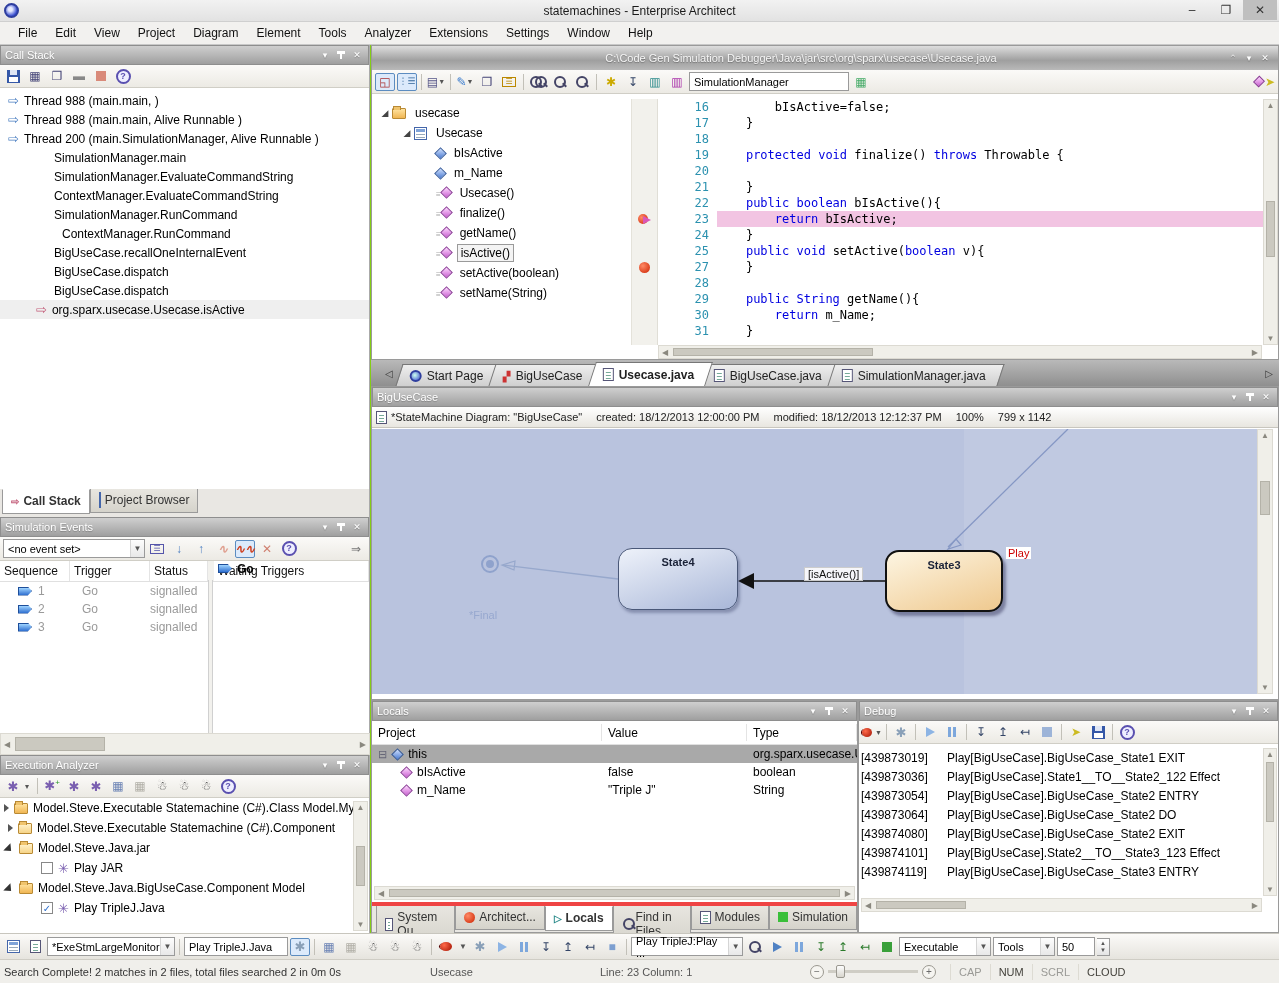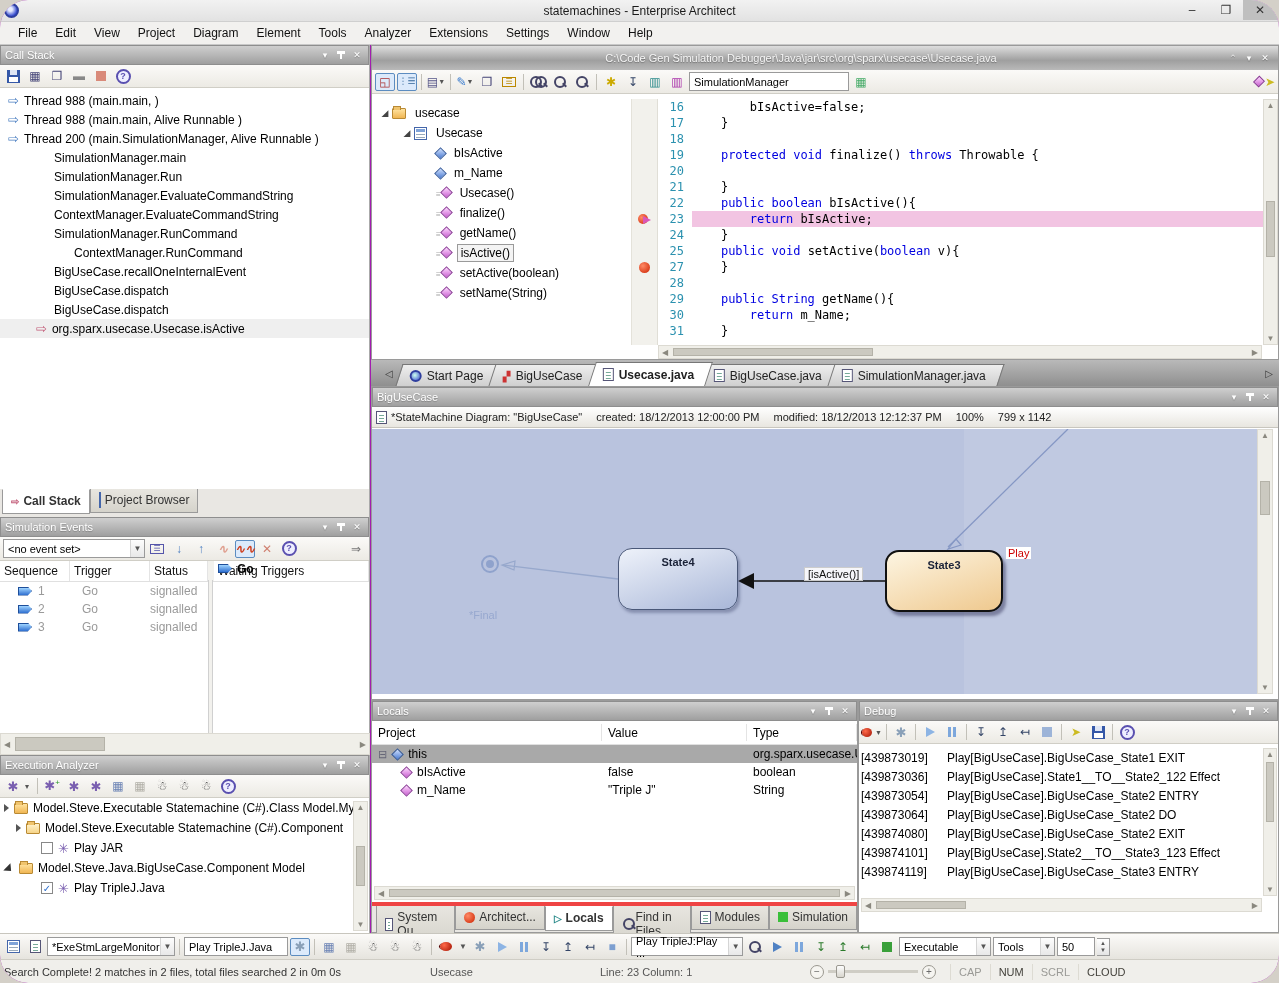--- a/index.html
+++ b/index.html
@@ -1,17 +1,17 @@
 <!DOCTYPE html>
 <html><head>
 <meta charset="utf-8">
 <style>
   * { margin:0; padding:0; box-sizing:border-box; }
   html,body { width:1279px; height:983px; font-family:"Liberation Sans", sans-serif; font-size:12px; color:#000; background:#d4d0c8; overflow:hidden; }
-  #root { position:relative; width:1279px; height:983px; background:#a21caf; overflow:hidden;border-radius:28px; }
+  #root { position:relative; width:1279px; height:983px; background:#84cc16; overflow:hidden; }
 
   
   #titlebar { position:absolute; left:0; top:0; width:100%; height:22px; background:linear-gradient(#f2f2f2,#e2e2e2); border-bottom:1px solid #cfcfcf; display:flex; align-items:center; }
   #title-text { position:absolute; left:0; right:0; text-align:center; font-size:12px; color:#1a1a1a; }
   .winbtns { position:absolute; right:2px; top:0; display:flex; height:22px; }
   .winbtn { width:34px; height:20px; display:flex; align-items:center; justify-content:center; font-size:12px; color:#333; }
   .winbtn.close { background:#bfbfbf; }
   #ea-logo { width:15px; height:15px; margin-left:4px; border-radius:50%; border:2px solid #2e3e9e; background:radial-gradient(circle at 40% 40%, #e8ecff 20%, #3a4fd0 70%); }
   #menubar { position:absolute; left:0; top:22px; width:100%; height:23px; background:#f2f1ef; border-bottom:1px solid #c8c8c8; display:flex; align-items:center; padding-left:10px; gap:2px; }
   .menu-item { padding:3px 8px; color:#111; }
@@ -100,21 +100,21 @@
   .tr-lab { padding:1px 3px; }
   .tr-row.sel .tr-lab { border:1px solid #9a9a9a; background:#f4f4f4; }
   .tr-exp { width:14px; display:flex; justify-content:center; color:#444; font-size:9px; }
   .mline { color:#aaa; font-size:8px; letter-spacing:-1px; margin-right:2px; }
   #ed-gutter { width:26px; background:#f2f1ec; border-right:1px solid #e0ded6; position:relative; }
   .gut-row { height:16px; display:flex; align-items:center; justify-content:center; }
   .bp-arrow { position:relative; width:14px; height:11px; }
   .bp-arrow::before { content:""; position:absolute; left:0; top:0; width:10px; height:10px; border-radius:50%; background:radial-gradient(circle at 35% 35%, #ff8a66, #cc2200); }
   .bp-arrow::after { content:""; position:absolute; left:5px; top:2px; width:0; height:0; border-left:8px solid #d957b8; border-top:4px solid transparent; border-bottom:4px solid transparent; }
   #ed-code { flex:1; position:relative; overflow:hidden; font-family:"DejaVu Sans Mono","Liberation Mono",monospace; font-size:12px; }
-  .code-row { height:16px; display:flex; align-items:center; white-space:pre; }
+  .code-row { height:16px; display:flex; align-items:center; white-space:pre;padding-left:25px; }
   .code-row .num { width:34px; text-align:right; padding-right:8px; color:#2b91af; flex:none; }
   .code-row .txt { flex:1; height:100%; display:flex; align-items:center; }
   .code-row.hl .txt { background:#f2c4e2; }
   .kw { color:#0000e0; }
   #ed-vsb { position:absolute; right:0; top:53px; width:15px; bottom:14px; }
   #ed-hsb { position:absolute; left:286px; right:16px; bottom:0; height:14px; }
 
   
   #ed-tabs { position:absolute; left:371px; top:360px; width:908px; height:26px; background:linear-gradient(#b9b9b9,#8f8f8f); display:flex; align-items:flex-end; padding-left:14px; overflow:hidden; }
   .etab { position:relative; height:22px; display:flex; align-items:center; gap:5px; padding:0 14px 0 10px; background:linear-gradient(#efefef,#cfcfcf); border:1px solid #777; border-bottom:none; transform:skewX(-18deg); margin-right:-6px; font-size:12px; color:#222; }
@@ -238,35 +238,31 @@
         <div class="cs-row" style="padding-left: 8px;">
           <span class="i-arrow">⇨</span>
           <span>Thread 200 (main.SimulationManager, Alive Runnable )</span>
         </div>
         <div class="cs-row" style="padding-left: 36px;">
           <span style="width: 13px;"></span>
           <span>SimulationManager.main</span>
         </div>
         <div class="cs-row" style="padding-left: 36px;">
           <span style="width: 13px;"></span>
-          <span>SimulationManager.Run</span>
-        </div>
-        <div class="cs-row" style="padding-left: 36px;">
-          <span style="width: 13px;"></span>
           <span>SimulationManager.EvaluateCommandString</span>
         </div>
         <div class="cs-row" style="padding-left: 36px;">
           <span style="width: 13px;"></span>
           <span>ContextManager.EvaluateCommandString</span>
         </div>
         <div class="cs-row" style="padding-left: 36px;">
           <span style="width: 13px;"></span>
           <span>SimulationManager.RunCommand</span>
         </div>
-        <div class="cs-row" style="padding-left: 56px;">
+        <div class="cs-row" style="padding-left: 44px;">
           <span style="width: 13px;"></span>
           <span>ContextManager.RunCommand</span>
         </div>
         <div class="cs-row" style="padding-left: 36px;">
           <span style="width: 13px;"></span>
           <span>BigUseCase.recallOneInternalEvent</span>
         </div>
         <div class="cs-row" style="padding-left: 36px;">
           <span style="width: 13px;"></span>
           <span>BigUseCase.dispatch</span>
@@ -421,24 +417,29 @@
         <span class="ic">
           <span class="i-help">?</span>
         </span>
       </div>
     <div id="ea-tree">
         <div class="ea-row" style="padding-left: 4px;">
           <span class="tri-c"></span>
           <span class="i-folder"></span>
           <span>Model.Steve.Executable Statemachine (C#).Class Model.My</span>
         </div>
-        <div class="ea-row" style="padding-left: 16px;">
+        <div class="ea-row" style="padding-left: 8px;">
           <span class="tri-c"></span>
           <span class="i-folder" style="background: linear-gradient(rgb(255, 242, 204), rgb(246, 212, 136));"></span>
           <span>Model.Steve.Executable Statemachine (C#).Component</span>
+        </div>
+        <div class="ea-row" style="padding-left: 4px;">
+          <span class="tri-e"></span>
+          <span class="i-folder" style="background: linear-gradient(rgb(255, 242, 204), rgb(246, 212, 136));"></span>
+          <span>Model.Steve.Java.jar</span>
         </div>
         <div class="ea-row" style="padding-left: 26px;">
           <span style="width: 10px;"></span>
           <span class="chk"></span>
           <span class="i-gear" style="color: rgb(122, 95, 176);">✳</span>
           <span>Play JAR</span>
         </div>
         <div class="ea-row" style="padding-left: 4px;">
           <span class="tri-e"></span>
           <span class="i-folder"></span>

